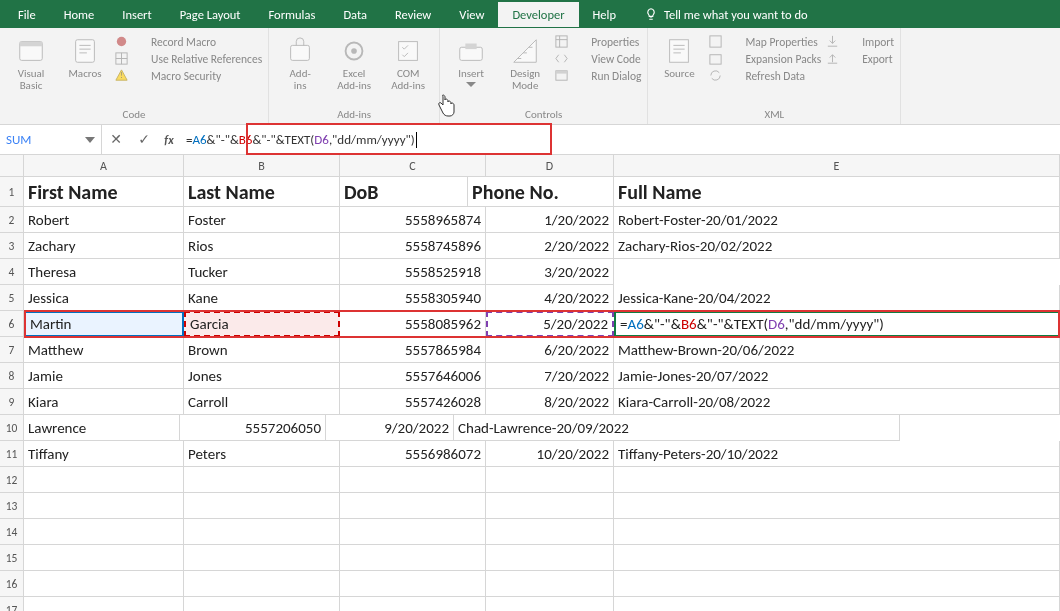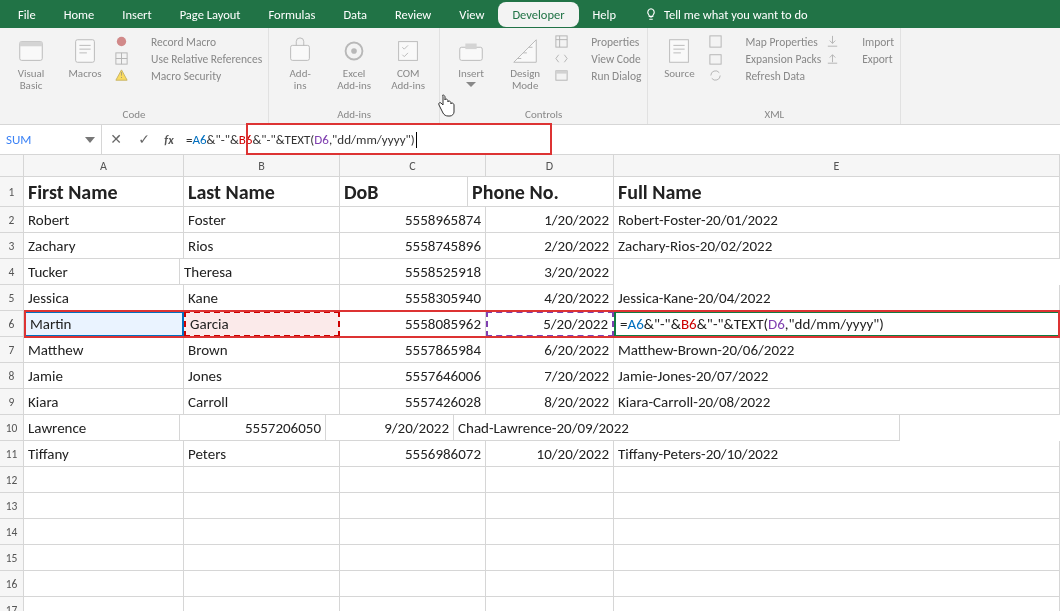--- a/index.html
+++ b/index.html
@@ -1,21 +1,21 @@
 <!DOCTYPE html>
 <html><head>
 <meta charset="utf-8">
 <style>
 * { box-sizing: border-box; margin: 0; padding: 0; font-family: "Segoe UI", Calibri, Arial, sans-serif; }
 body { background: #fff; width: 1060px; height: 611px; overflow: hidden; font-size: 13px; color: #222; }
 
 
 .tabs { display: flex; background: #217346; height: 28px; align-items: center; padding-left: 4px; color: #fff; }
 .tab { padding: 5px 14px; font-size: 12.5px; cursor: pointer; }
-.tab.active { background: #f3f3f3; color: #217346; border-radius: 8px; }
+.tab.active { background: #f3f3f3; color: #217346; }
 .tab.bulb { display:flex; align-items:center; gap:6px; }
 .bulb-icon { width:14px; height:14px; }
 
 
 .ribbon { background: #f3f3f3; border-bottom: 1px solid #d6d6d6; }
 .ribbon-groups { display:flex; height:96px; }
 .group { border-right:1px solid #e1e1e1; display:flex; flex-direction:column; justify-content:space-between; padding:4px 6px 1px; }
 .group-body { display:flex; gap:4px; flex:1; align-items:flex-start; }
 .group-label { text-align:center; font-size:11px; color:#888; padding:2px 0; }
 .big-btn { display:flex; flex-direction:column; align-items:center; width:50px; padding:4px 2px; cursor:pointer; gap:2px; }
@@ -307,22 +307,22 @@
       <div class="row">
         <div class="rh">3</div>
 <div class="cell cw-A ">Zachary</div>
 <div class="cell cw-B ">Rios</div>
 <div class="cell cw-C c-num">5558745896</div>
 <div class="cell cw-D c-num ">2/20/2022</div>
 <div class="cell cw-E ">Zachary-Rios-20/02/2022</div>
       </div>
       <div class="row">
         <div class="rh">4</div>
+<div class="cell cw-A ">Theresa</div>
 <div class="cell cw-B ">Tucker</div>
-<div class="cell cw-A ">Theresa</div>
 <div class="cell cw-C c-num">5558525918</div>
 <div class="cell cw-D c-num ">3/20/2022</div>
       </div>
       <div class="row">
         <div class="rh">5</div>
 <div class="cell cw-A ">Jessica</div>
 <div class="cell cw-B ">Kane</div>
 <div class="cell cw-C c-num">5558305940</div>
 <div class="cell cw-D c-num ">4/20/2022</div>
 <div class="cell cw-E ">Jessica-Kane-20/04/2022</div>

